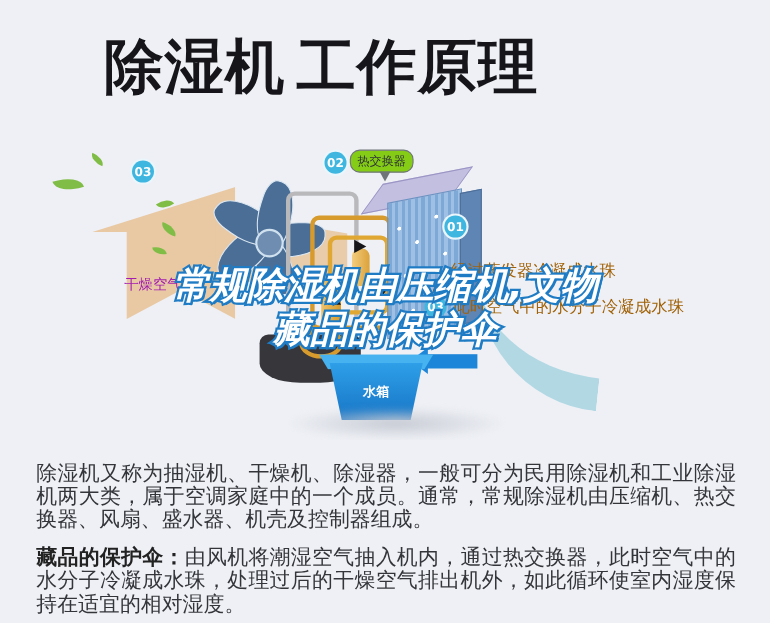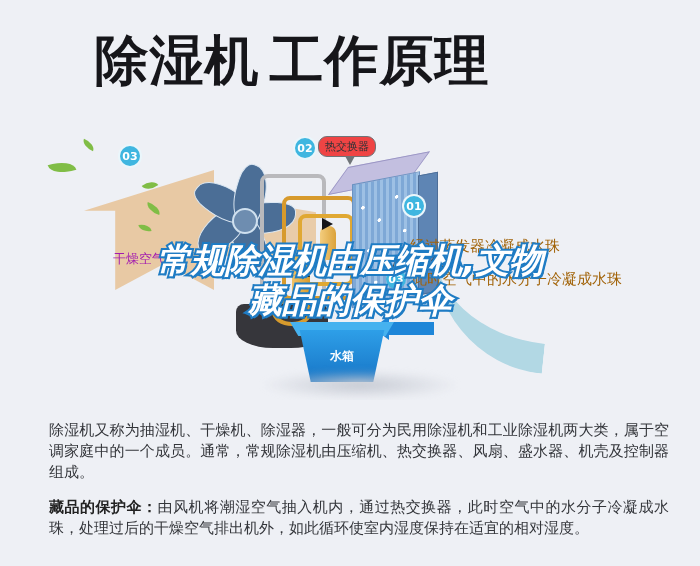--- a/index.html
+++ b/index.html
@@ -100,21 +100,21 @@
     font-size:13px;color:#3a3a3a;white-space:nowrap;
   }
 
   .badge-03{left:120px;top:38px;}
   .label-dry{left:113px;top:142px;color:#a21caf;}
 
   .badge-02{left:295px;top:30px;}
   .callout{
     position:absolute;left:318px;top:28px;
     border:1.4px solid #6f7478;border-radius:9px;
-    background:#ef4444;
+    background:#84cc16;
     font-size:11px;color:#2f3336;
     padding:2px 6px;white-space:nowrap;
   }
   .callout:after{
     content:"";position:absolute;left:26px;top:100%;
     width:0;height:0;
     border-left:5px solid transparent;border-right:5px solid transparent;
     border-top:9px solid #6f7478;
   }
 
@@ -291,25 +291,25 @@
   .overlay-line span{
     -webkit-text-stroke:4px #1f7cc4;
     paint-order:stroke fill;
   }
 
   
   .body-text{
     position:absolute;left:33px;top:420px;width:636px;
   }
   .para{
-    font-size:15px;
+    font-size:19px;
     line-height:21px;
     color:#33353a;
     text-align:justify;
-    margin:0 0 14px 16px;
+    margin:0 0 14px 0;
   }
   .para .lead{font-weight:bold;color:#222;}
 </style>
 </head>
 <body>
 
 <div id="page">
 
   <div class="header">
     <div class="header-title">

